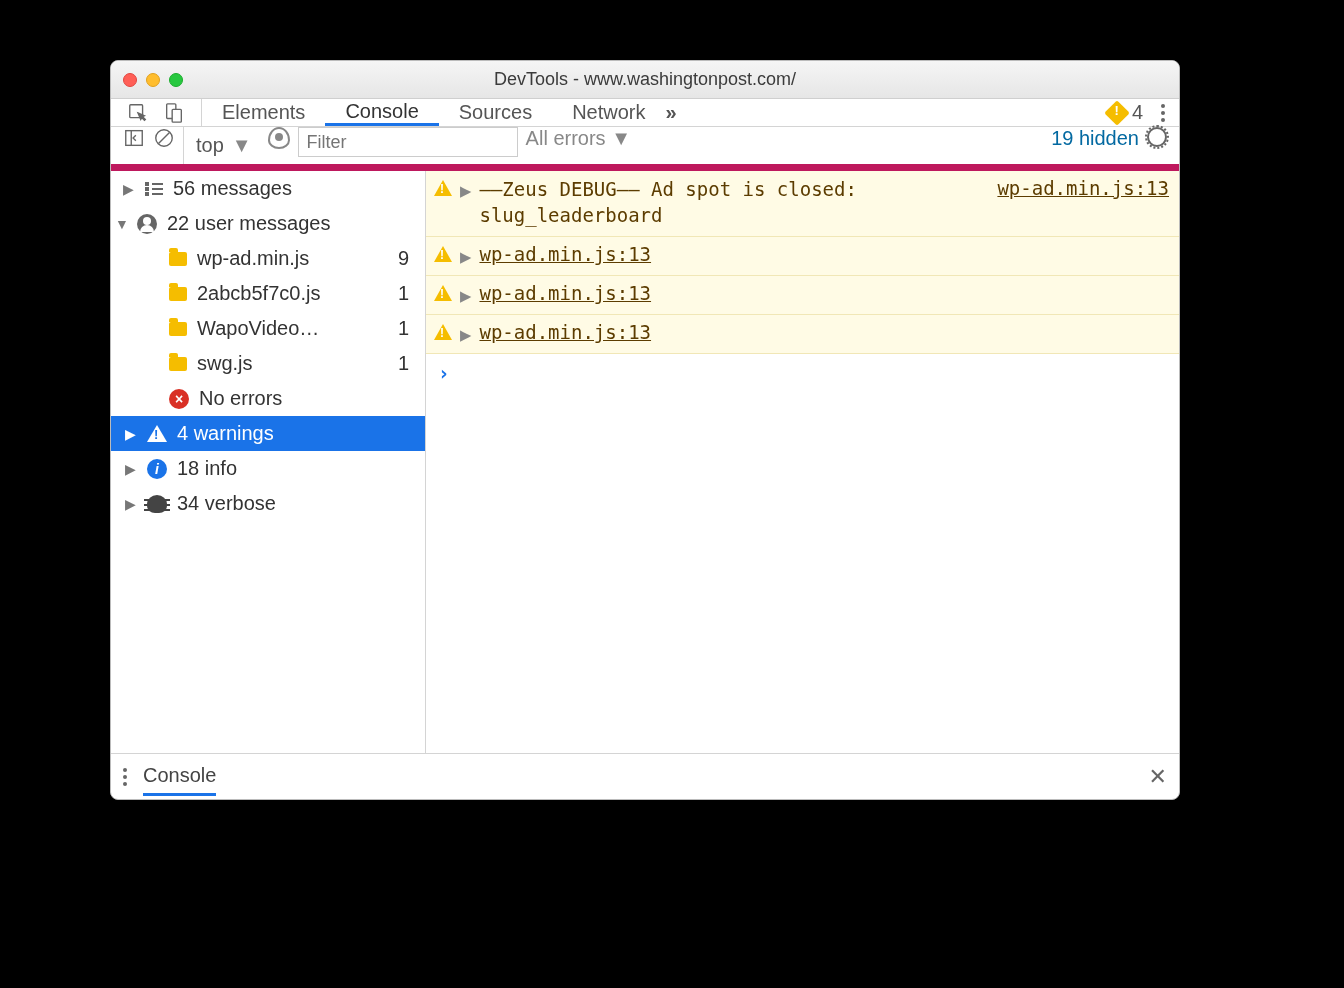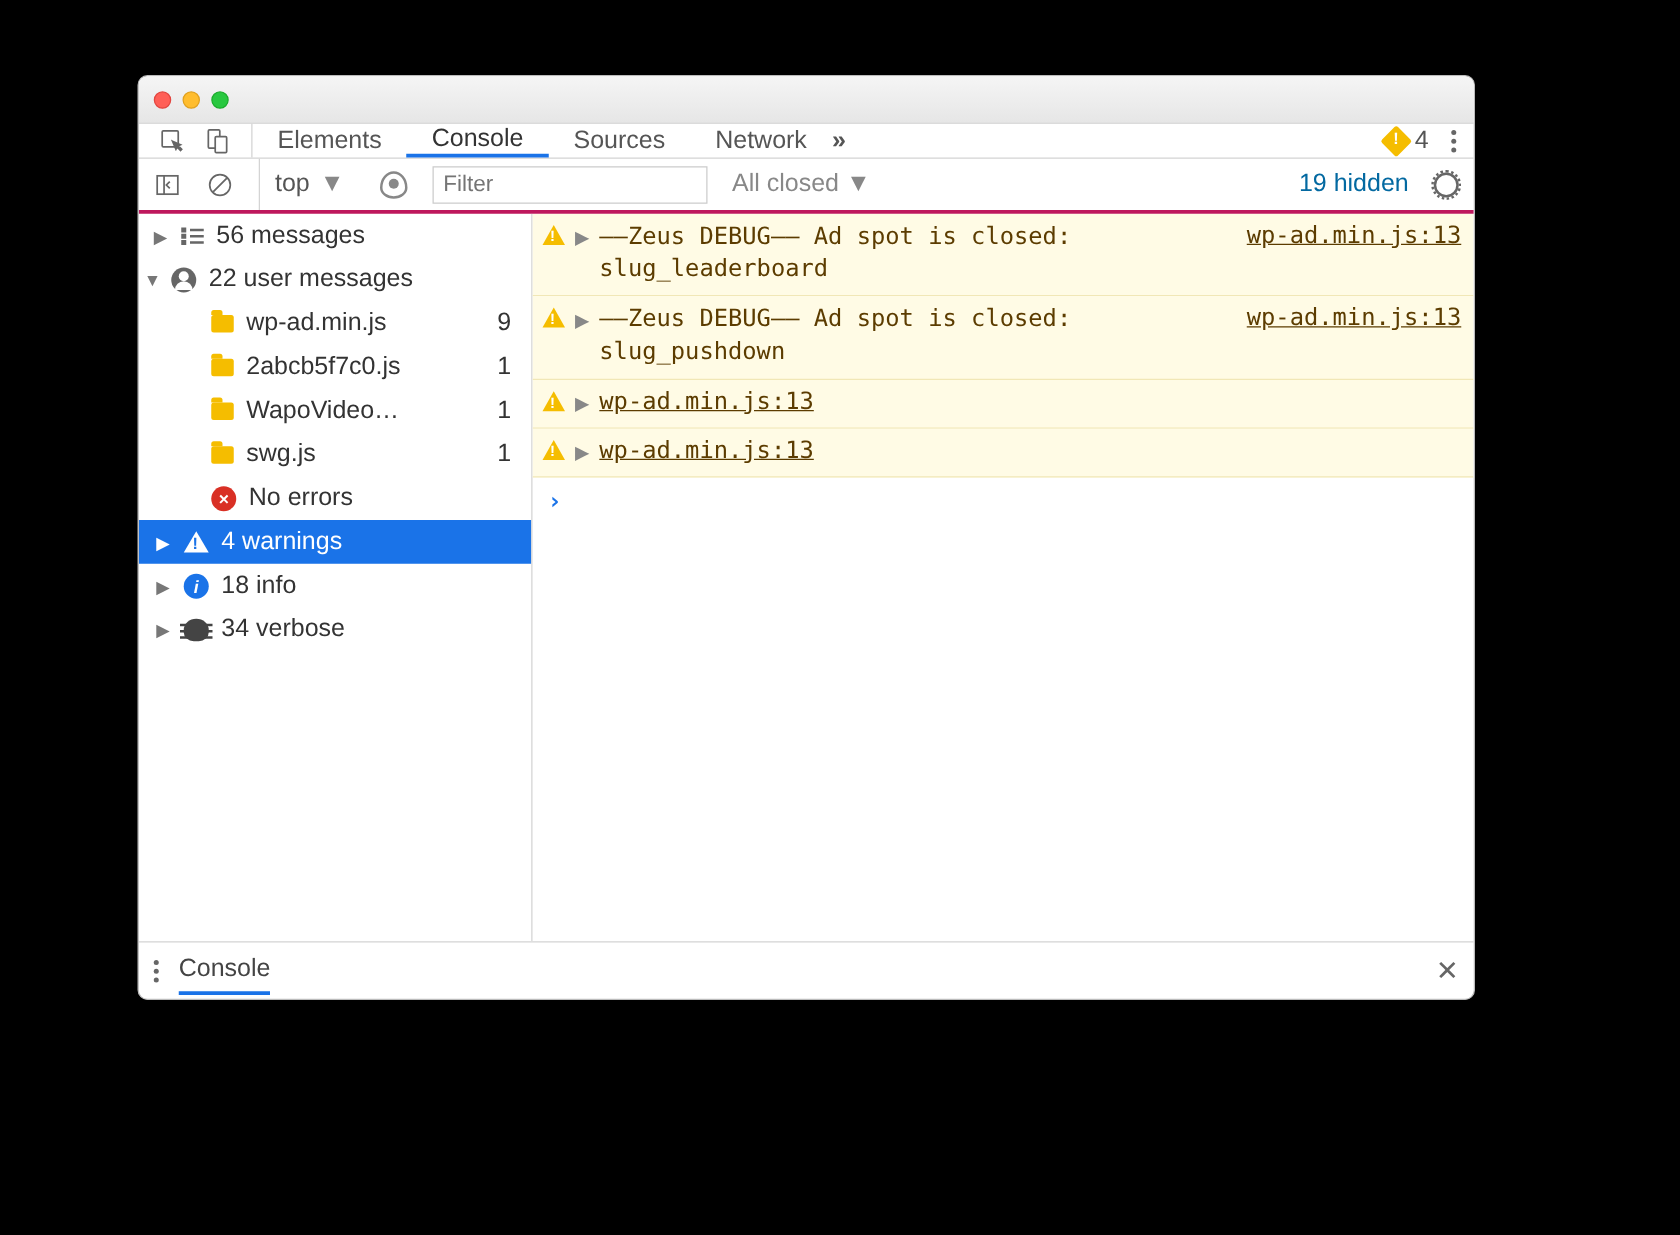--- a/index.html
+++ b/index.html
@@ -57,22 +57,22 @@
 .tabs .spacer { flex:1;}
 .tabs .right { display:flex; align-items:center; gap:18px; padding-right:14px;}
 .warn-ico-sm { width:18px; height:18px; background:#f5bd00; transform:rotate(45deg); border-radius:2px; position:relative;}
 .warn-ico-sm::after{content:"!"; position:absolute; transform:rotate(-45deg); left:5px; top:0px; font-weight:bold; color:#fff; font-size:13px;}
 .badge-count{color:#555; font-size:20px;}
 .kebab { display:flex; flex-direction:column; gap:3px;}
 .kebab span{width:4px;height:4px;border-radius:50%;background:#666;}
 .more-chev { font-size:20px; font-weight:bold; color:#555;}
 
 .filterbar {
-  height:44px; border-bottom:3px solid #be185d;
-  display:flex; align-items:center; gap:20px; padding:0 12px;
+  height:44px; border-bottom:7px solid #be185d;
+  display:flex; gap:8px; padding:0 12px;
   font-size:20px; color:#555;
 }
 .context-wrap{display:flex; align-items:center; border-left:1px solid #d4d4d4; padding-left:12px; height:100%;}
 .eye { width:22px;height:22px; border:2px solid #888; border-radius:50% 50% 50% 50%/60% 60% 40% 40%; position:relative;}
 .eye::after{content:""; width:8px;height:8px;border-radius:50%;background:#888;position:absolute;left:5px;top:4px;}
 .filterbar input.filter { width:220px; height:30px; border:1px solid #ccc; padding:2px 8px; font-size:18px;}
 .levels { color:#888; }
 .hidden-count{ margin-left:auto; color:#0369a1;}
 .gear { width:20px;height:20px; border:2px solid #666; border-radius:50%; position:relative;}
 .gear::before{content:"";position:absolute;inset:-4px;border:2px dotted #666;border-radius:50%;}
@@ -121,20 +121,21 @@
 <body>
 
 <div class="window">
 
   <div class="titlebar">
     <div class="traffic">
       <div class="tl red"></div>
       <div class="tl yel"></div>
       <div class="tl grn"></div>
     </div>
+    <div class="title">DevTools - www.washingtonpost.com/</div>
   </div>
 
   <div class="tabs">
     <div class="left-icons">
       <svg class="icon" viewBox="0 0 24 24">
           <rect x="3" y="3" width="14" height="14" rx="1"></rect>
           <path d="M12 12 l7 3 -2 1 3 3 -1 1 -3 -3 -1 2 z" fill="#666"></path>
         </svg>
       <svg class="icon" viewBox="0 0 24 24">
           <rect x="4" y="2" width="10" height="16" rx="1"></rect>
@@ -169,21 +170,21 @@
     <svg class="icon" viewBox="0 0 24 24">
         <circle cx="12" cy="12" r="9"></circle>
         <line x1="6" y1="18" x2="18" y2="6"></line>
       </svg>
     <div class="context-wrap">
       <span style="flex:1">top</span>
       <span style="color:#888; margin:0 8px;">▼</span>
     </div>
     <div class="eye"></div>
     <input class="filter" placeholder="Filter" style="">
-    <span class="levels"><span>All closed</span> ▼</span>
+    <span class="levels"><span>All errors</span> ▼</span>
     <span class="hidden-count">19 hidden</span>
     <div class="gear"></div>
   </div>
 
   <div class="main">
     <div class="sidebar">
 
       <div class="side-item">
         <span class="caret">▶</span>
         <span class="list-ico"></span>
@@ -251,21 +252,20 @@
           </div>
         <span class="expand">▶</span>
         <span class="text">––Zeus DEBUG–– Ad spot is closed: slug_leaderboard</span>
         <a class="src">wp-ad.min.js:13</a>
       </div>
       <div class="msg">
         <div class="wicon">
             <div class="wicon-tri"></div>
           </div>
         <span class="expand">▶</span>
-        <span class="text">––Zeus DEBUG–– Ad spot is closed: slug_pushdown</span>
         <a class="src">wp-ad.min.js:13</a>
       </div>
       <div class="msg">
         <div class="wicon">
             <div class="wicon-tri"></div>
           </div>
         <span class="expand">▶</span>
         <a class="src">wp-ad.min.js:13</a>
       </div>
       <div class="msg">

